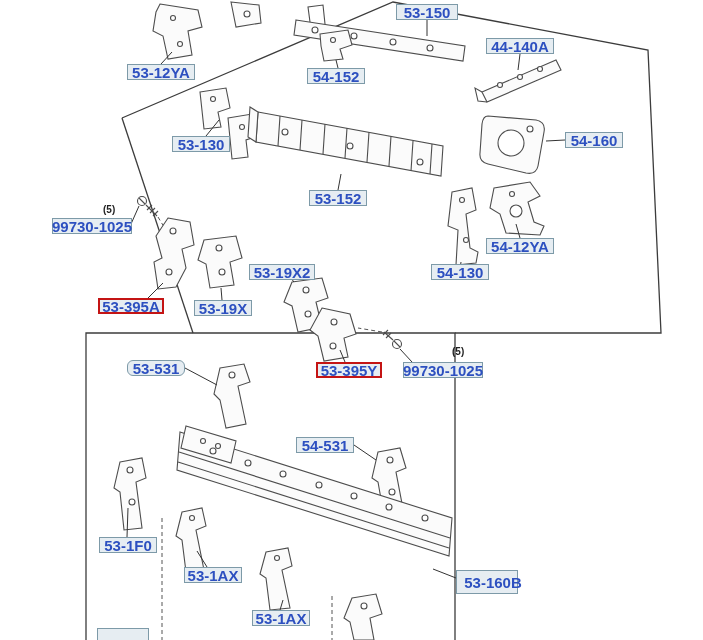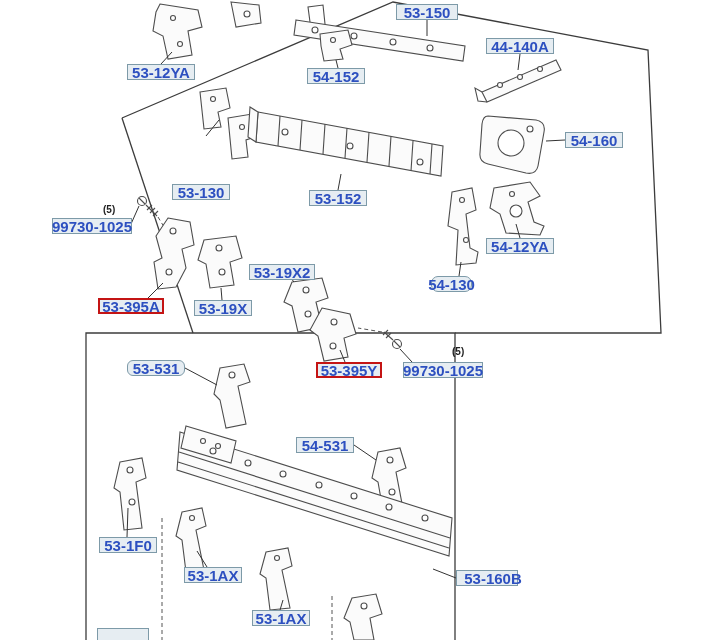--- a/index.html
+++ b/index.html
@@ -207,34 +207,34 @@
       <line class="leader" x1="280" y1="610" x2="283" y2="600"></line>
     </g>
   </svg>
 
   <div class="labels-layer">
       <div class="part-label" style="left: 396px; top: 4px; width: 62px; height: 16px;">53-150</div>
       <div class="part-label" style="left: 486px; top: 38px; width: 68px; height: 16px;">44-140A</div>
       <div class="part-label" style="left: 127px; top: 64px; width: 68px; height: 16px;">53-12YA</div>
       <div class="part-label" style="left: 307px; top: 68px; width: 58px; height: 16px;">54-152</div>
       <div class="part-label" style="left: 565px; top: 132px; width: 58px; height: 16px;">54-160</div>
-      <div class="part-label" style="left: 172px; top: 136px; width: 58px; height: 16px; margin-top: 48px;">53-130</div>
+      <div class="part-label" style="left: 172px; top: 136px; width: 58px; height: 16px;">53-130</div>
       <div class="part-label" style="left: 309px; top: 190px; width: 58px; height: 16px;">53-152</div>
       <div class="part-label" style="left: 486px; top: 238px; width: 68px; height: 16px;">54-12YA</div>
       <div class="part-label" style="left: 52px; top: 218px; width: 80px; height: 16px;">99730-1025</div>
       <div class="part-label" style="left: 249px; top: 248px; width: 66px; height: 16px; margin-top: 16px;">53-19X2</div>
-      <div class="part-label" style="left: 431px; top: 276px; width: 41px; height: 16px; border-radius: 7px;">54-130</div>
+      <div class="part-label" style="left: 431px; top: 264px; width: 58px; height: 16px;">54-130</div>
       <div class="part-label highlight" style="left: 98px; top: 298px; width: 66px; height: 16px;">53-395A</div>
       <div class="part-label" style="left: 194px; top: 300px; width: 58px; height: 16px;">53-19X</div>
       <div class="part-label highlight" style="left: 316px; top: 362px; width: 66px; height: 16px;">53-395Y</div>
       <div class="part-label" style="left: 403px; top: 362px; width: 80px; height: 16px;">99730-1025</div>
       <div class="part-label" style="left: 127px; top: 360px; width: 58px; height: 16px; border-radius: 6px;">53-531</div>
       <div class="part-label" style="left: 296px; top: 437px; width: 58px; height: 16px;">54-531</div>
       <div class="part-label" style="left: 99px; top: 537px; width: 58px; height: 16px;">53-1F0</div>
       <div class="part-label" style="left: 184px; top: 567px; width: 58px; height: 16px;">53-1AX</div>
-      <div class="part-label" style="left: 456px; top: 570px; width: 62px; height: 16px; padding-left: 12px;">53-160B</div>
+      <div class="part-label" style="left: 456px; top: 570px; width: 62px; height: 24px; padding-left: 12px;">53-160B</div>
       <div class="part-label" style="left: 252px; top: 610px; width: 58px; height: 16px;">53-1AX</div>
       <div class="part-label partial" style="left: 97px; top: 628px; width: 52px; height: 12px;"></div>
       <div class="annotation" style="left: 103px; top: 205px;">(5)</div>
       <div class="annotation" style="left: 452px; top: 347px;">(5)</div>
     </div>
 
 </div>
 
 </body></html>

